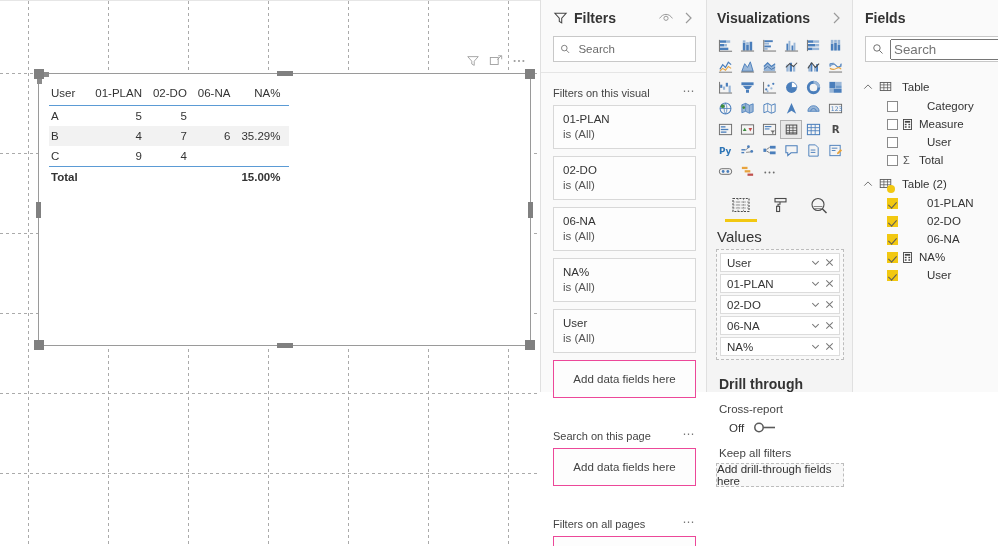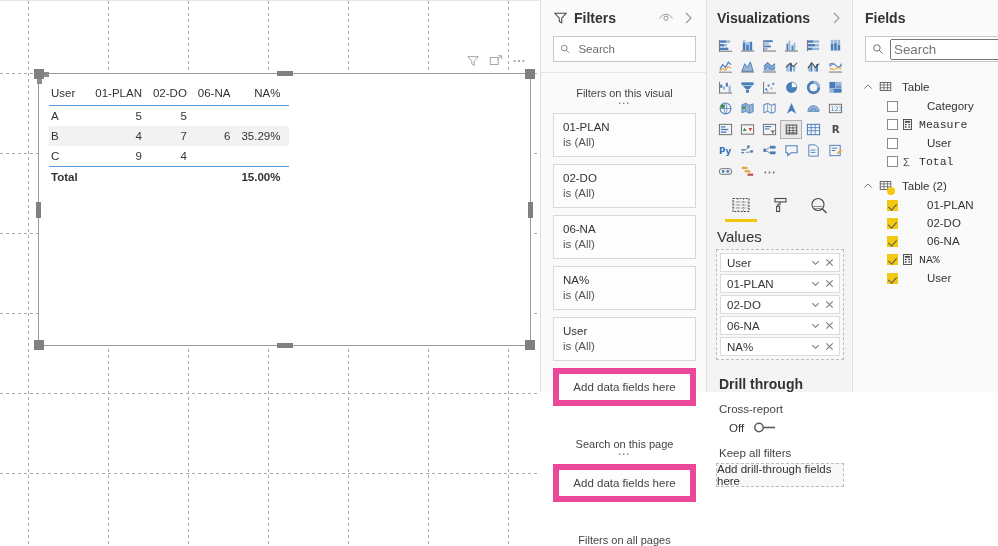--- a/index.html
+++ b/index.html
@@ -91,31 +91,31 @@
     margin:2px 10px 10px 12px; height:26px; background:#fff;
     border:1px solid #c8c8c8; display:flex; align-items:center; padding:0 6px; gap:6px;
   }
   .search-box input {
     border:0; outline:0; font-size:11.5px; color:#555; background:transparent;
     width:100%; font-family:"Liberation Sans", sans-serif;
   }
   .search-box input::placeholder { color:#6b6b6b; }
 
   .filters-body { border-top:1px solid #e5e5e5; padding:8px 10px 0 12px; }
-  .sec-label-row { display:flex; align-items:center; margin:6px 0 6px 0;flex-direction:column; }
+  .sec-label-row { display:flex; align-items:flex-start; margin:6px 0 6px 0; }
   .sec-label { font-size:11px; color:#444; flex:1; }
   .ellipsis { color:#777; letter-spacing:1.4px; font-size:12px; cursor:pointer; line-height:8px;}
   .filter-card {
     border:1px solid #d8d8d8; background:#fdfdfd; padding:7px 9px 8px 9px;
     margin-bottom:7px;
   }
   .fc-name { font-size:11.5px; color:#333; margin-bottom:3px; }
   .fc-val { font-size:11.5px; color:#555; }
   .drop-zone {
-    border:6px solid #ec4899; background:#fdfdfd; height:38px;
+    border:1px solid #ec4899; background:#fdfdfd; height:38px;
     display:flex; align-items:center; justify-content:center;
     font-size:11.5px; color:#444; margin-bottom:4px;
   }
   .gap-lg { height:22px; }
 
   
   .viz-pane { flex:0 0 146px; width:146px; background:#f4f4f4; border-left:1px solid #e0e0e0;}
   .viz-head { display:flex; align-items:center; padding:10px 8px 8px 10px; }
   .viz-grid {
     display:grid; grid-template-columns:repeat(6, 1fr);
@@ -170,21 +170,21 @@
   .field-row { display:flex; align-items:center; padding:3px 0 3px 34px; cursor:pointer; gap:5px;}
   .chk { width:11px; height:11px; border:1px solid #8a8a8a; background:#fff; flex:0 0 auto;}
   .chk.on {
     background:#f2c811; border-color:#f2c811; position:relative;
   }
   .chk.on:after {
     content:""; position:absolute; left:2px; top:1px; width:4px; height:7px;
     border:solid #5b5b5b; border-width:0 1.5px 1.5px 0; transform:rotate(42deg);
   }
   .field-row .fname { font-size:11.5px; color:#333; margin-left:8px; }
-  .field-row .fname.ind { margin-left:0px;font-family:Liberation Mono, monospace; }
+  .field-row .fname.ind { margin-left:0px; }
   .mini-ico { width:11px; height:12px; flex:0 0 auto; display:flex; align-items:center;}
   .sigma { font-size:11px; color:#555; width:11px; text-align:center; }
 </style>
 </head>
 <body>
 
 <div class="app">
 
   <div class="canvas">
     <div class="vline" style="left:28px"></div>

